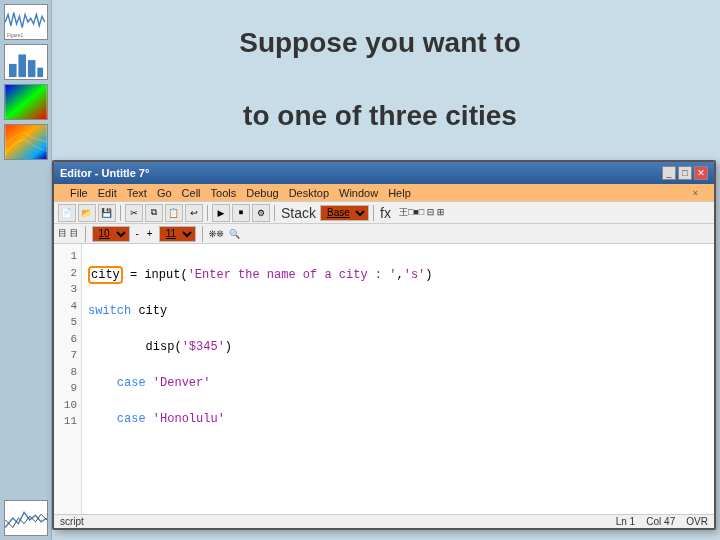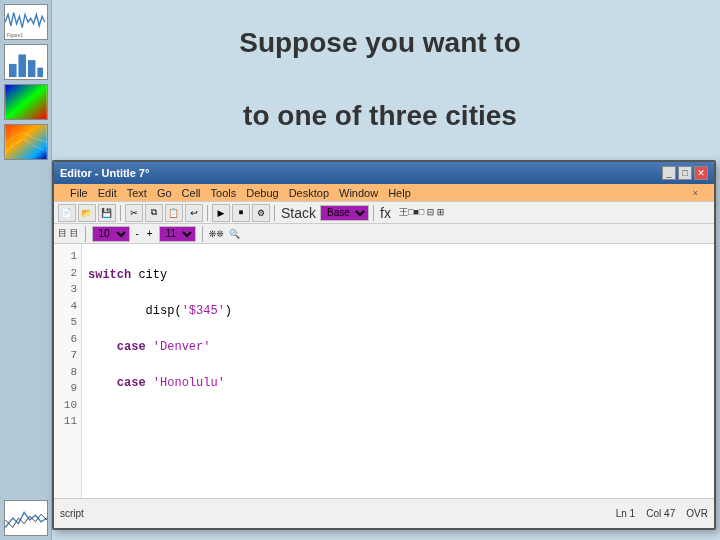--- a/index.html
+++ b/index.html
@@ -164,22 +164,23 @@
       align-items: center;
       justify-content: center;
       cursor: pointer;
       font-size: 9px;
     }
 
     .toolbar-select {
       font-size: 10px;
       height: 16px;
       border: 1px solid #bbb;
-      background: #a21caf;
+      background: #c2410c;
       padding: 0 2px;
+      text-decoration: underline;
     }
 
     .toolbar-text {
       font-size: 14px;
       color: #333;
       padding: 0 2px;
     }
 
     
     .toolbar2 {
@@ -222,40 +223,40 @@
       white-space: pre;
       overflow: auto;
       background: white;
     }
 
     .code-line {
       display: block;
     }
 
     
-    .kw { color: #701a75; font-weight: bold; text-align: center; }
+    .kw { color: #3b82f6; font-weight: normal; text-align: center; }
     .str { color: #a020a0; }
     .var { color: #000; }
 
     .circled {
       display: inline;
       border: 2px solid #ff8800;
       border-radius: 4px;
       padding: 0 1px;
     }
 
     
     .status-bar {
       background: #f0f0f0;
       border-top: 1px solid #ccc;
       padding: 1px 6px;
       font-size: 10px;
       display: flex;
       justify-content: space-between;
-      height: 30px;
+      height: 14px;
       align-items: center;
       color: #333;
     }
 
   </style>
 </head>
 <body>
 
 <div class="left-sidebar">
 
@@ -397,20 +398,21 @@
       <div>4</div>
       <div>5</div>
       <div>6</div>
       <div>7</div>
       <div>8</div>
       <div>9</div>
       <div>10</div>
       <div>11</div>
     </div>
     <div class="code-content">
+<span class="code-line"><span class="circled"><span class="var">city</span></span><span class="var"> = </span><span class="var">input(</span><span class="str">'Enter the name of a city : '</span><span class="var">,</span><span class="str">'s'</span><span class="var">)</span></span>
 <span class="code-line"><span class="kw">switch</span> <span class="var">city</span></span>
 <span class="code-line">        <span class="var">disp(</span><span class="str">'$345'</span><span class="var">)</span></span>
 <span class="code-line">    <span class="kw">case</span> <span class="str">'Denver'</span></span>
 <span class="code-line">    <span class="kw">case</span> <span class="str">'Honolulu'</span></span>
 
 
 
 
     </div>
   </div>

